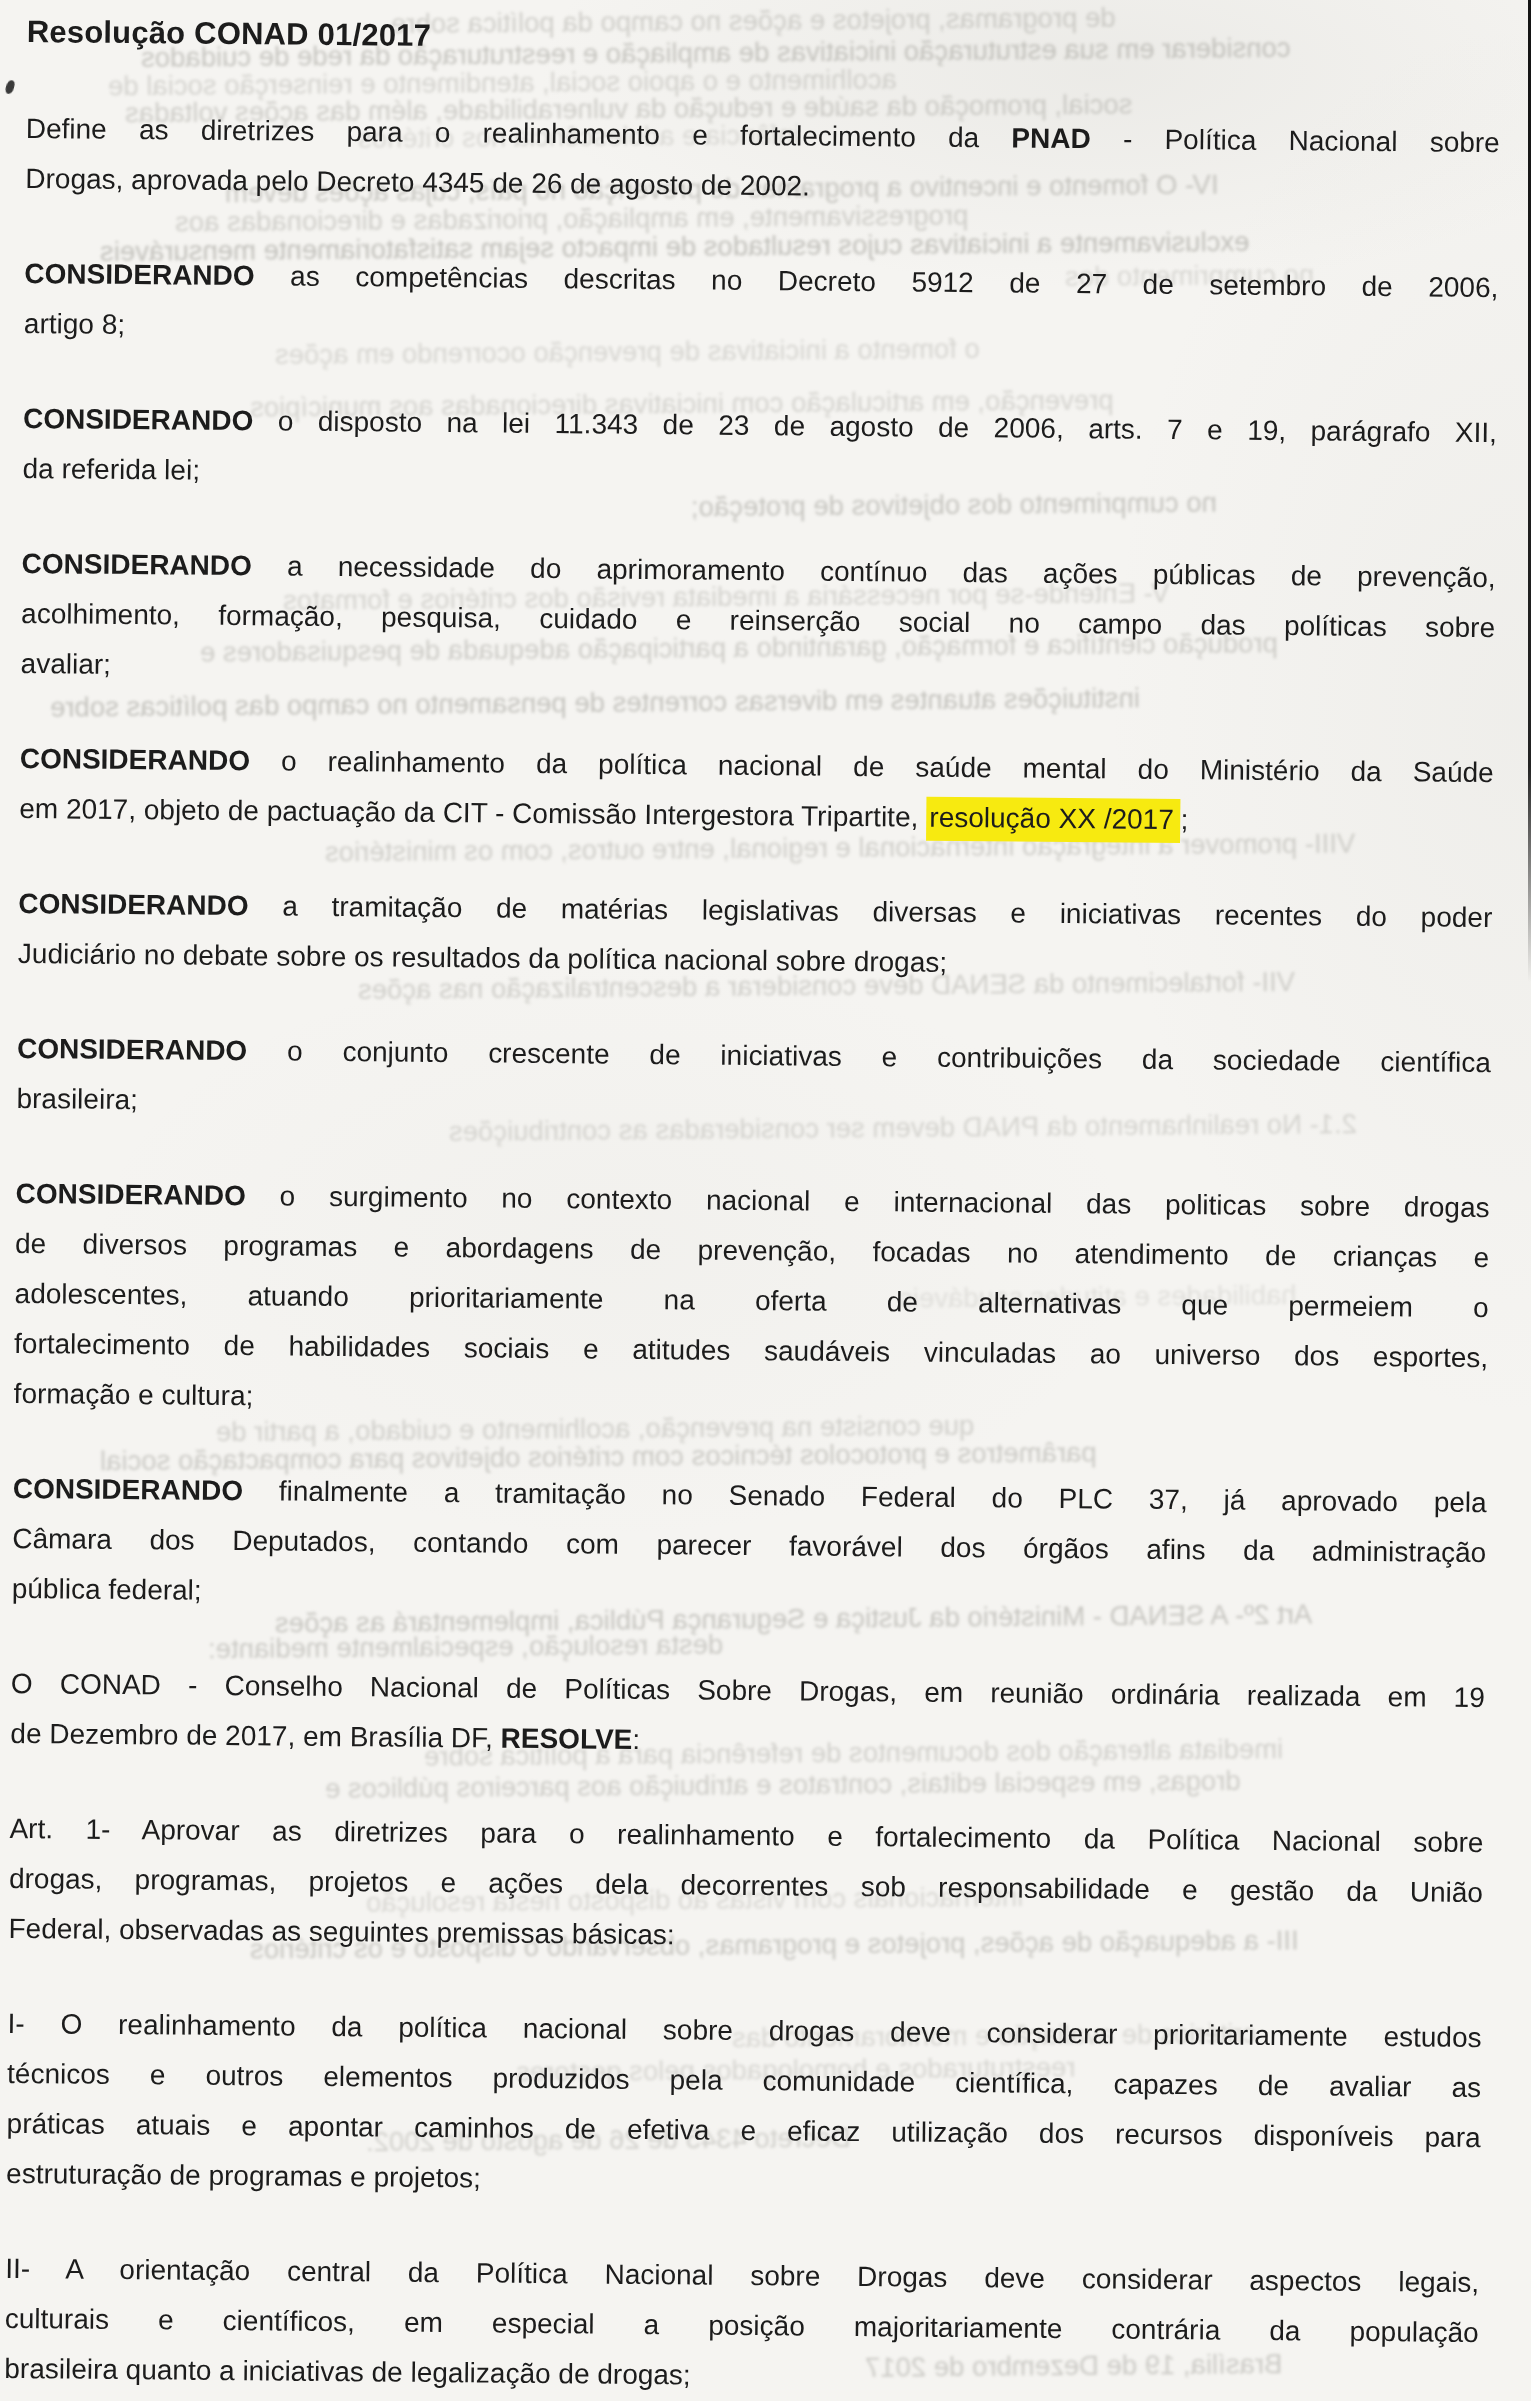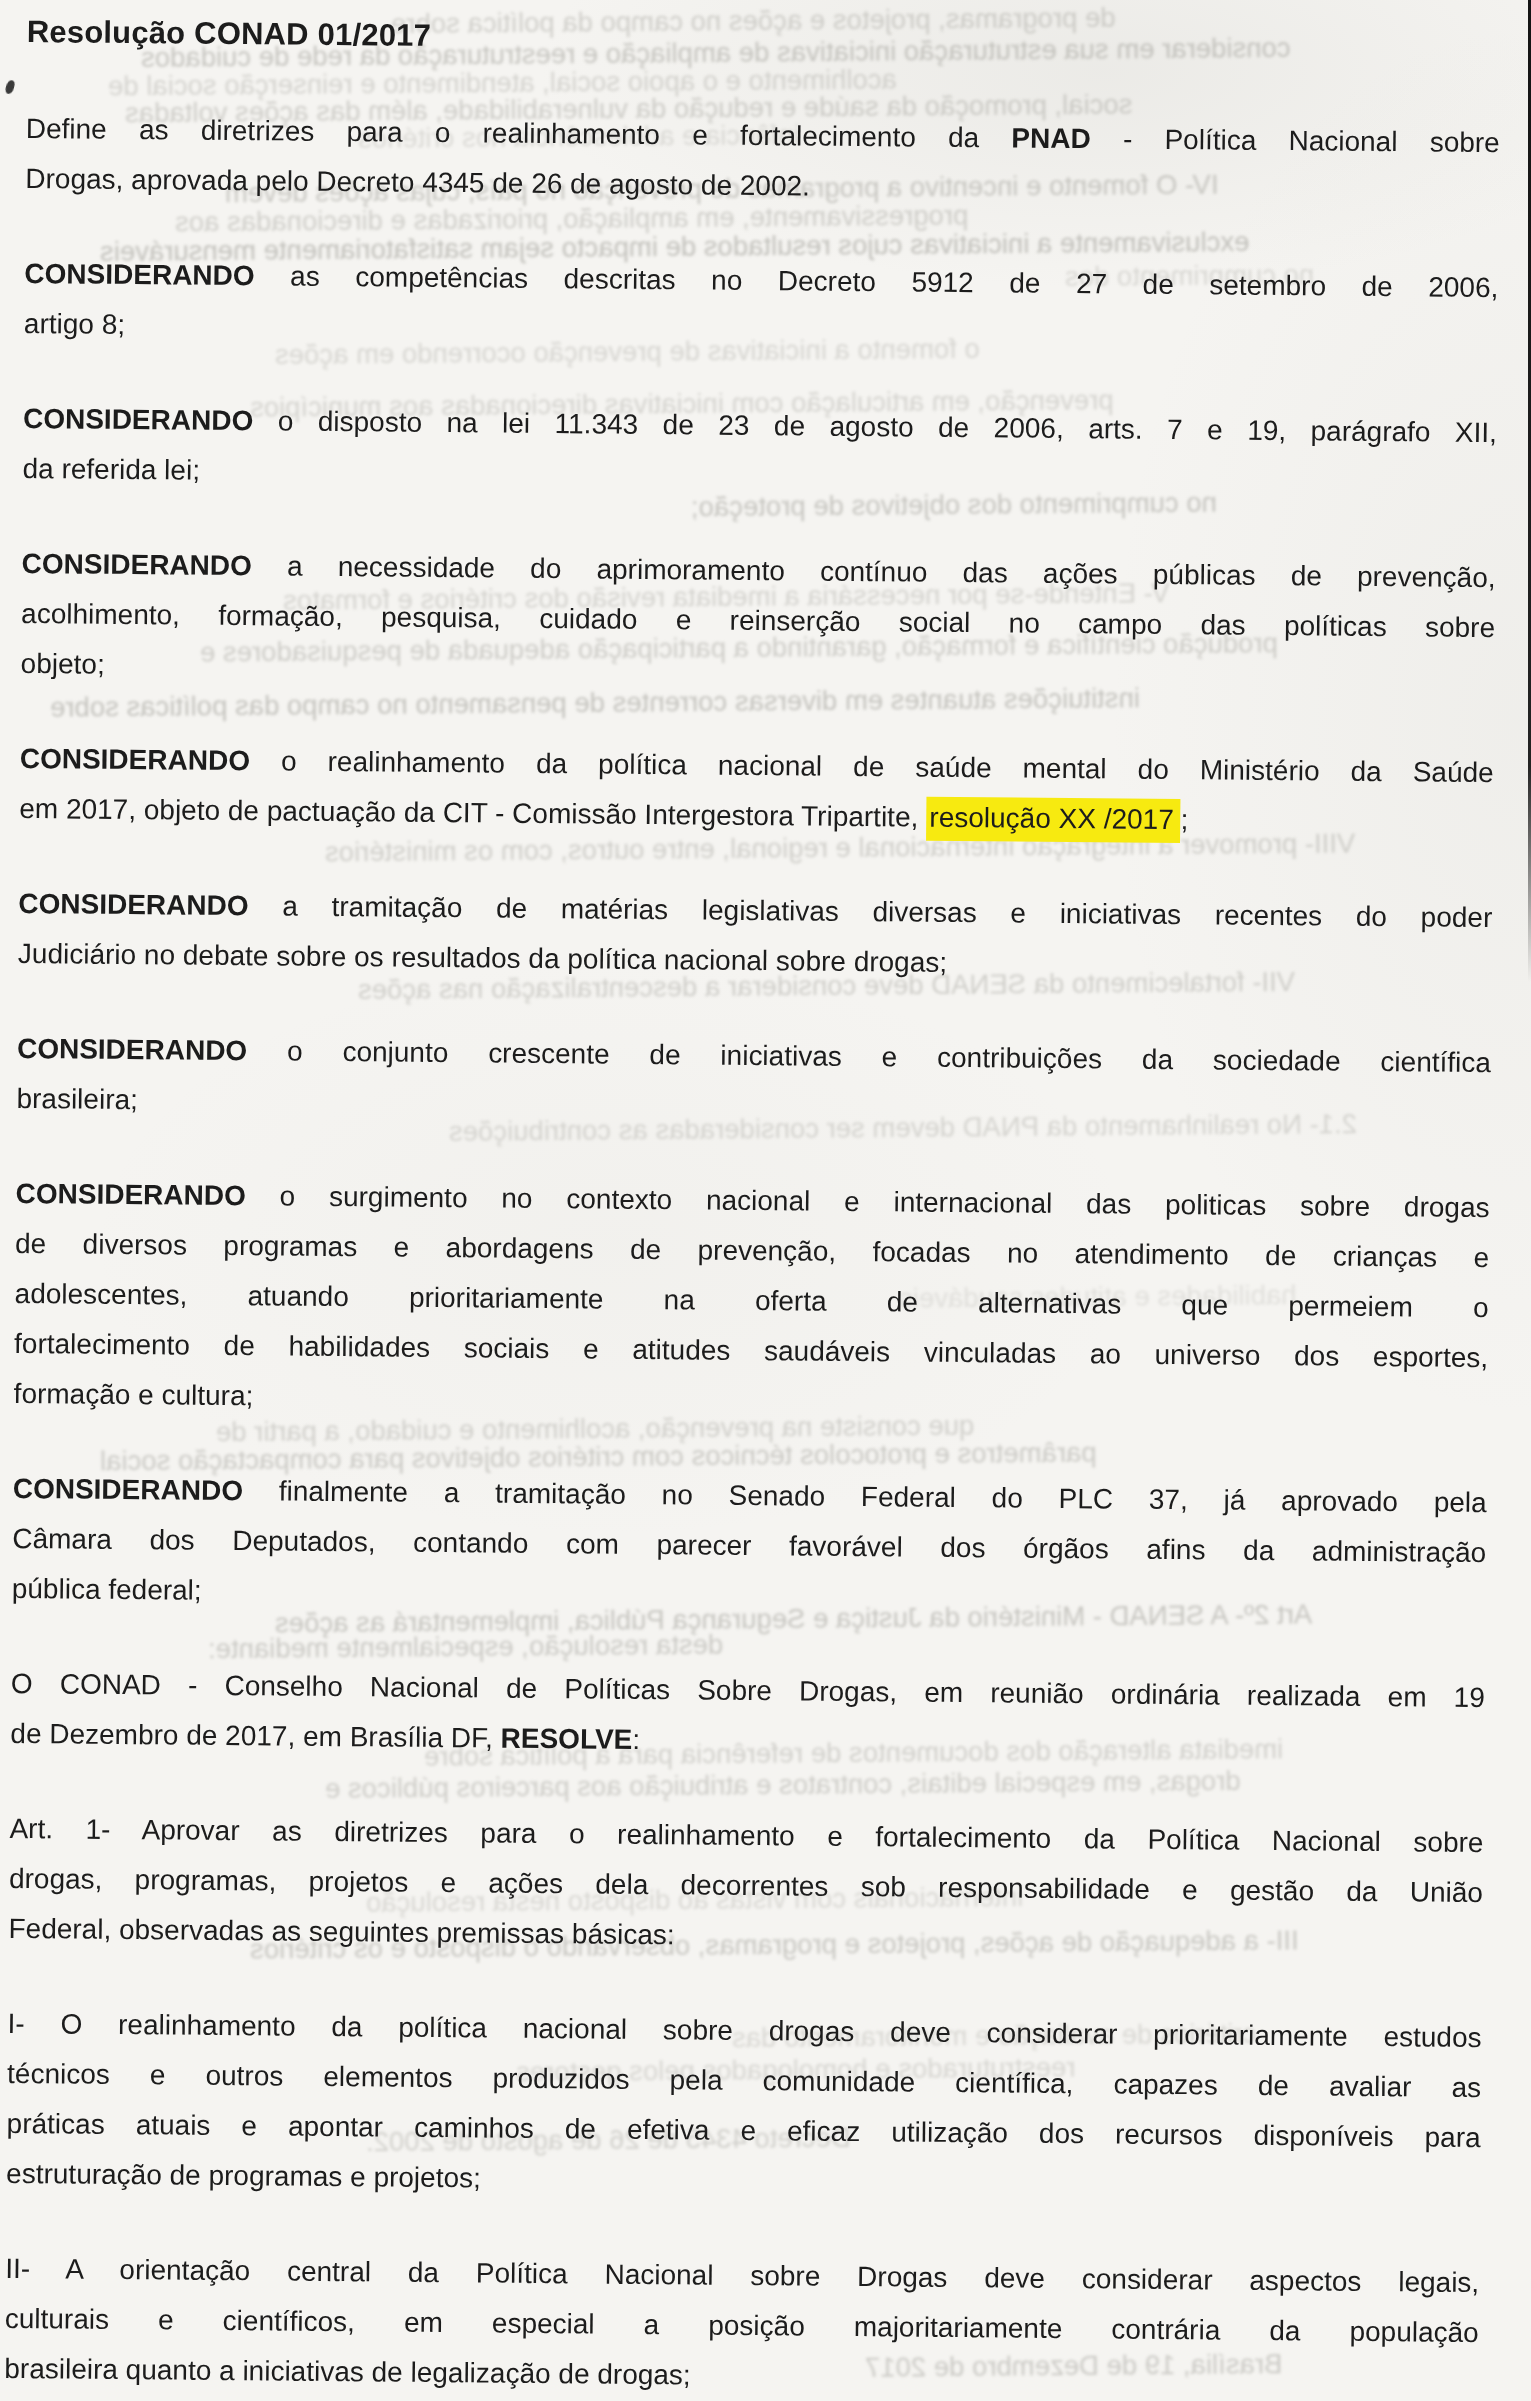--- a/index.html
+++ b/index.html
@@ -107,21 +107,21 @@
           <div class="line"><span class="b">CONSIDERANDO</span><span> as competências descritas no Decreto 5912 de 27 de setembro de 2006,</span></div>
           <div class="line last"><span>artigo 8;</span></div>
         </div>
         <div class="para">
           <div class="line"><span class="b">CONSIDERANDO</span><span> o disposto na lei 11.343 de 23 de agosto de 2006, arts. 7 e 19, parágrafo XII,</span></div>
           <div class="line last"><span>da referida lei;</span></div>
         </div>
         <div class="para">
           <div class="line"><span class="b">CONSIDERANDO</span><span> a necessidade do aprimoramento contínuo das ações públicas de prevenção,</span></div>
           <div class="line"><span>acolhimento, formação, pesquisa, cuidado e reinserção social no campo das políticas sobre</span></div>
-          <div class="line last"><span>objeto;</span></div>
+          <div class="line last"><span>avaliar;</span></div>
         </div>
         <div class="para">
           <div class="line"><span class="b">CONSIDERANDO</span><span> o realinhamento da política nacional de saúde mental do Ministério da Saúde</span></div>
           <div class="line last"><span>em 2017, objeto de pactuação da CIT - Comissão Intergestora Tripartite, </span><span class="hl">resolução XX /2017</span><span>;</span></div>
         </div>
         <div class="para">
           <div class="line"><span class="b">CONSIDERANDO</span><span> a tramitação de matérias legislativas diversas e iniciativas recentes do poder</span></div>
           <div class="line last"><span>Judiciário no debate sobre os resultados da política nacional sobre drogas;</span></div>
         </div>
         <div class="para">

